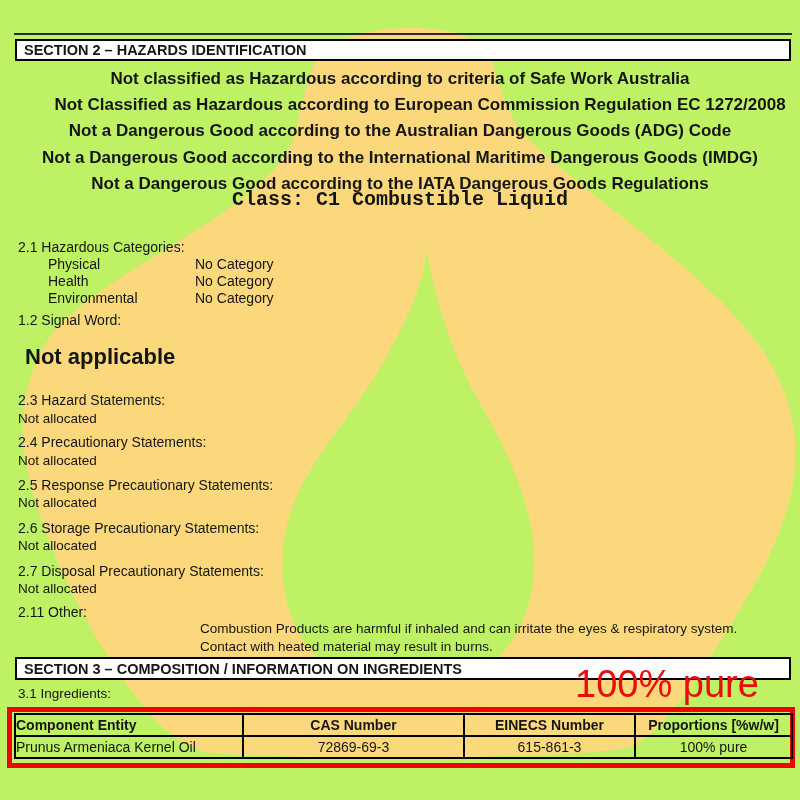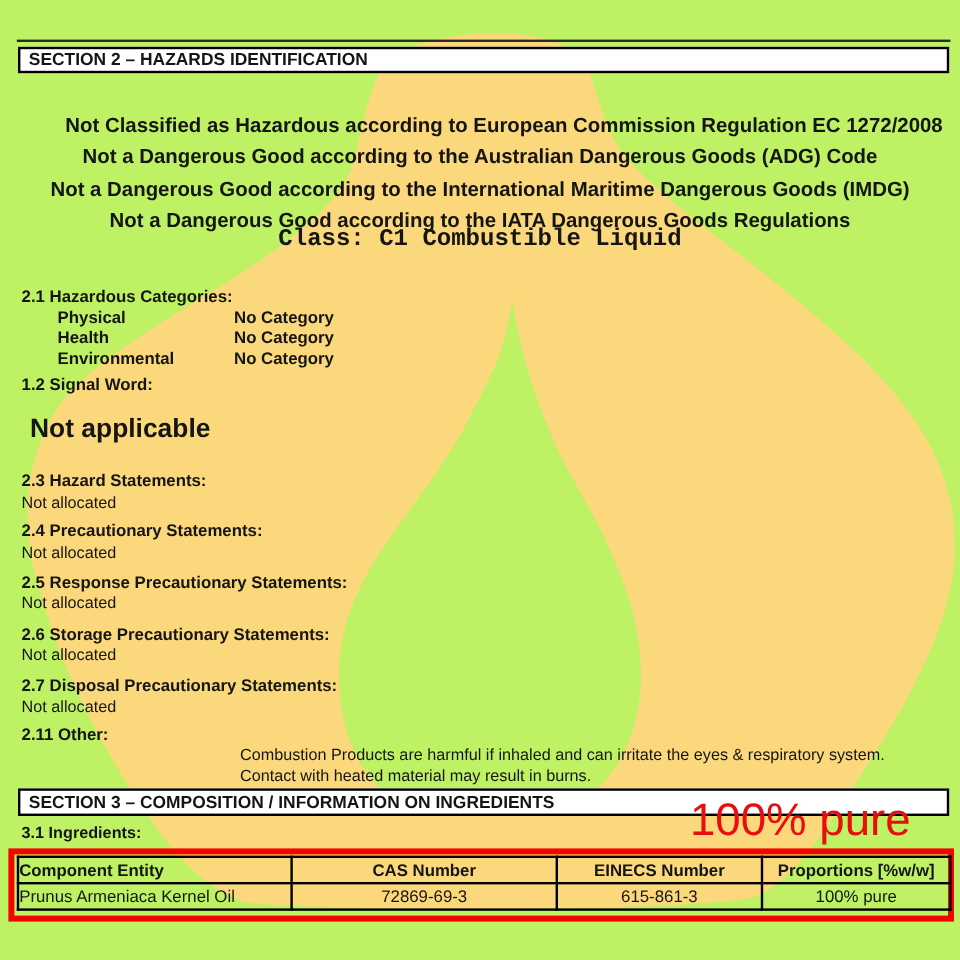--- a/index.html
+++ b/index.html
@@ -5,21 +5,21 @@
   html,body{margin:0;padding:0;background:#fff;}
   #canvas{position:relative;width:800px;height:800px;background:#bef264;overflow:hidden;
           font-family:"Liberation Sans",sans-serif;color:#151515;}
   .abs{position:absolute;}
   svg.drop{position:absolute;left:0;top:0;z-index:0;}
   .topline{height:2px;background:#2a2a2a;z-index:1;}
   .secbox{background:#ffffff;border:2px solid #000;z-index:2;display:flex;align-items:center;
           font-weight:bold;font-size:14.5px;padding-left:7px;box-sizing:border-box;}
   .cline{left:0;width:800px;text-align:center;font-weight:bold;font-size:17px;z-index:1;white-space:nowrap;}
   .serifline{font-family:Liberation Mono, monospace;font-size:20px;}
-  .lbl{font-weight:bold;font-size:14px;z-index:1;white-space:nowrap;}
+  .lbl{font-weight:normal;font-size:14px;z-index:1;white-space:nowrap;}
   .val{font-size:13.5px;z-index:1;white-space:nowrap;}
   .bigna{font-weight:bold;font-size:22px;z-index:1;}
   .annot{color:#ea0d0d;font-size:38px;z-index:4;white-space:nowrap;}
   .redbox{border:5px solid #f20500;z-index:3;box-sizing:border-box;}
   table.ing{border-collapse:collapse;z-index:3;position:absolute;table-layout:fixed;
             background:transparent;font-size:14px;}
   table.ing th,table.ing td{border:2px solid #000;height:20px;padding:0;overflow:hidden;
             white-space:nowrap;background:transparent;}
   table.ing th{font-weight:bold;}
   .cl{text-align:left;padding-left:8px;}
@@ -55,20 +55,21 @@
       C 532 505, 512 460, 478 400
       C 455 360, 434 300, 427 250 Z"></path>
   </svg>
 
   <div class="abs topline" style="left:14px;top:33px;width:778px;"></div>
 
   <div class="abs secbox" style="left:15px;top:39px;width:776px;height:22px;">
     <span>SECTION 2 – HAZARDS IDENTIFICATION</span>
   </div>
 
+  <div class="abs cline" style="top:69px;">Not classified as Hazardous according to criteria of Safe Work Australia</div>
   <div class="abs cline" style="top:95px;padding-left:20px;">Not Classified as Hazardous according to European Commission Regulation EC 1272/2008</div>
   <div class="abs cline" style="top:121px;">Not a Dangerous Good according to the Australian Dangerous Goods (ADG) Code</div>
   <div class="abs cline" style="top:148px;">Not a Dangerous Good according to the International Maritime Dangerous Goods (IMDG)</div>
   <div class="abs cline" style="top:174px;">Not a Dangerous Good according to the IATA Dangerous Goods Regulations</div>
   <div class="abs cline serifline" style="top:188px;">Class: C1 Combustible Liquid</div>
 
   <div class="abs lbl" style="left:18px;top:239px;">2.1 Hazardous Categories:</div>
   <div class="abs lbl" style="left:48px;top:256px;">Physical</div>
   <div class="abs lbl" style="left:195px;top:256px;">No Category</div>
   <div class="abs lbl" style="left:48px;top:273px;">Health</div>

